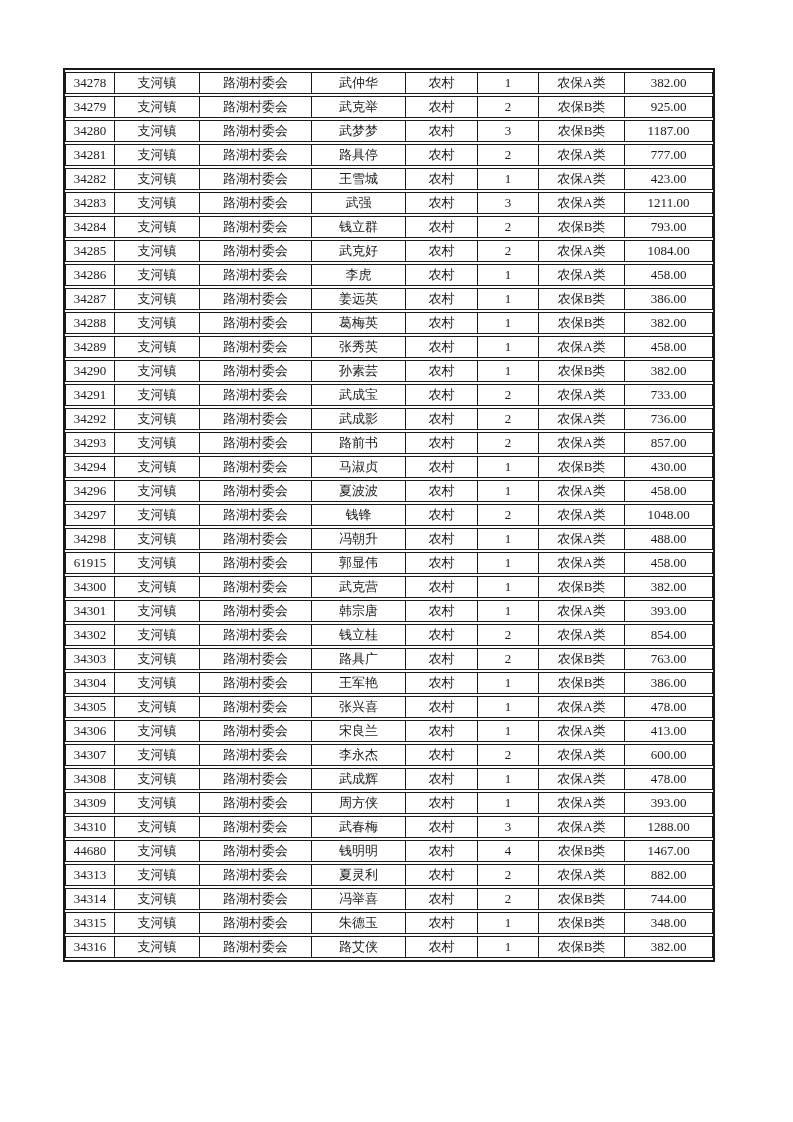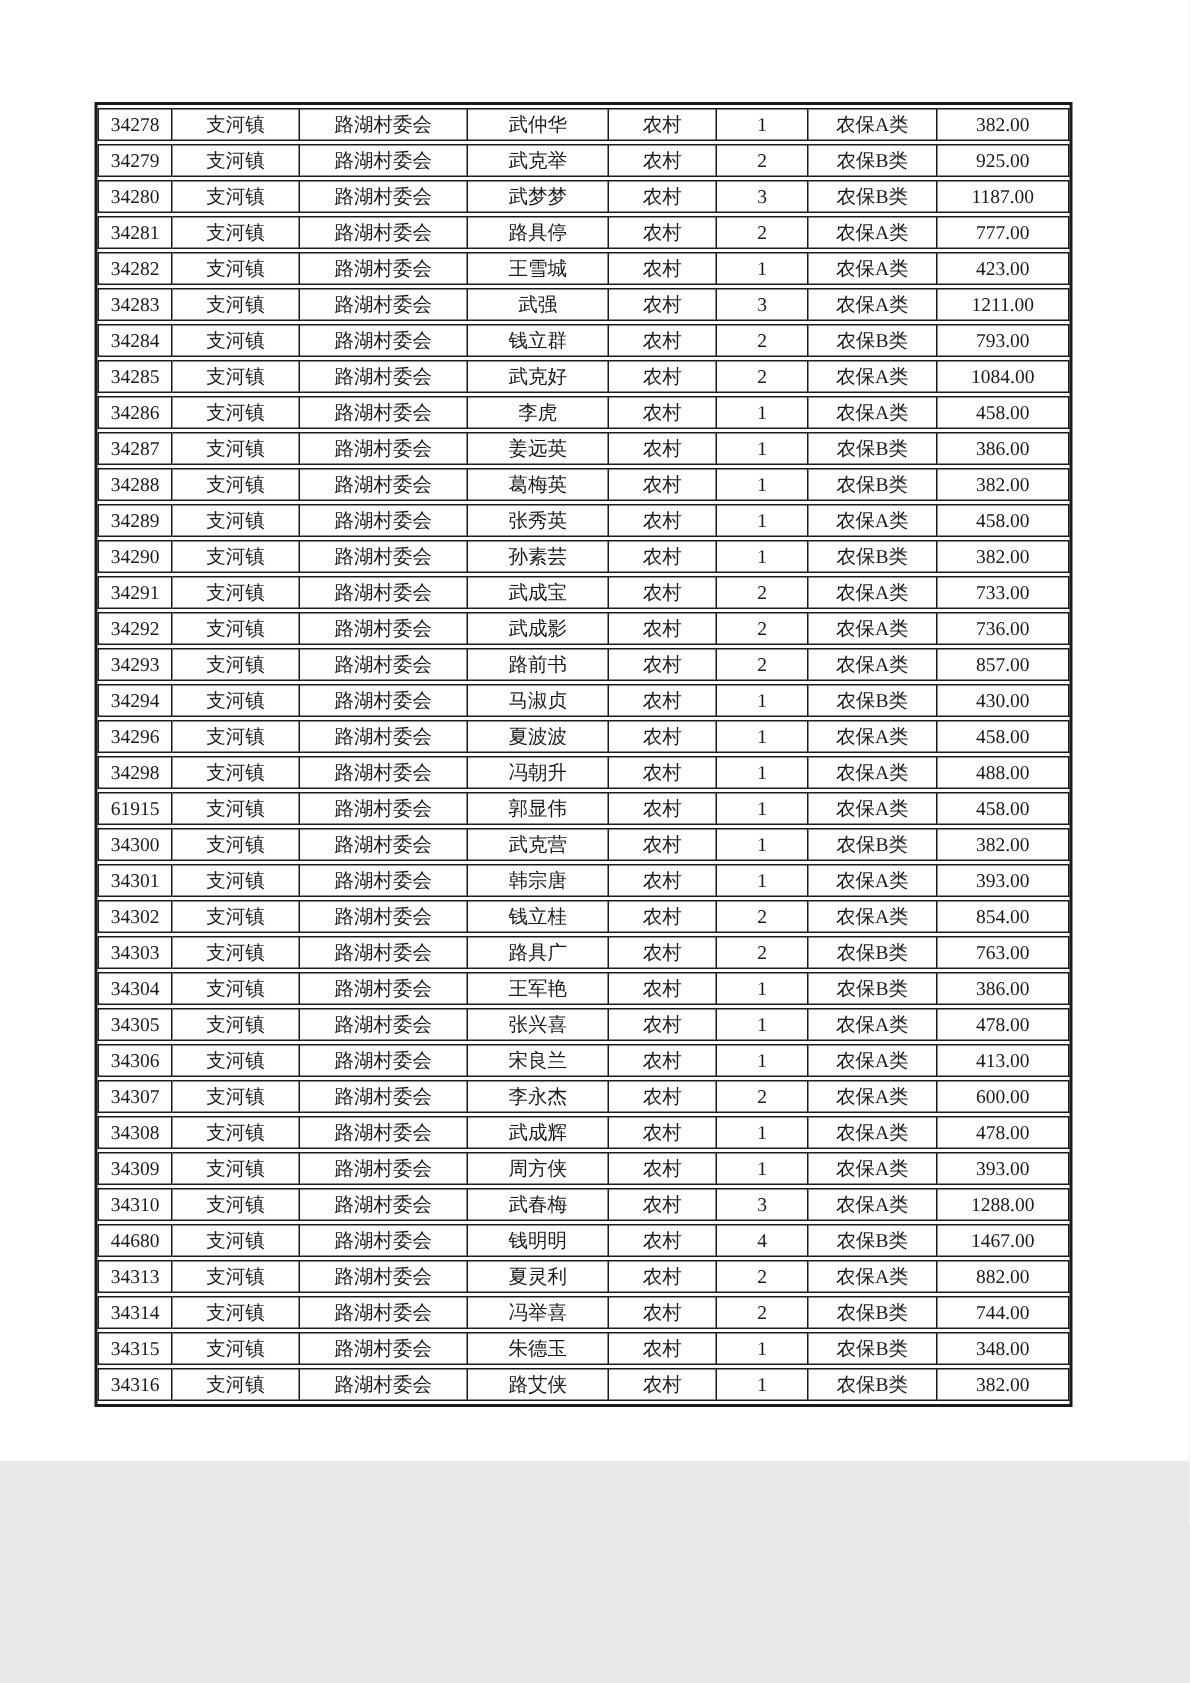--- a/index.html
+++ b/index.html
@@ -3,21 +3,21 @@
 <meta charset="utf-8">
 <style>
   html, body {
     margin: 0;
     padding: 0;
     background: #e8e8e8;
   }
   .page {
     position: relative;
     width: 793px;
-    height: 974px;
+    height: 1122px;
     margin: 0 auto;
     background: #ffffff;
     overflow: hidden;
     font-family: "Liberation Serif", "DejaVu Serif", serif;
     color: #1a1a1a;
   }
   .table-wrap {
     position: absolute;
     left: 63px;
     top: 68px;
@@ -264,20 +264,30 @@
     <td>34296</td>
     <td>支河镇</td>
     <td>路湖村委会</td>
     <td>夏波波</td>
     <td>农村</td>
     <td>1</td>
     <td>农保A类</td>
     <td>458.00</td>
   </tr>
 
+  <tr>
+    <td>34297</td>
+    <td>支河镇</td>
+    <td>路湖村委会</td>
+    <td>钱锋</td>
+    <td>农村</td>
+    <td>2</td>
+    <td>农保A类</td>
+    <td>1048.00</td>
+  </tr>
 
   <tr>
     <td>34298</td>
     <td>支河镇</td>
     <td>路湖村委会</td>
     <td>冯朝升</td>
     <td>农村</td>
     <td>1</td>
     <td>农保A类</td>
     <td>488.00</td>

